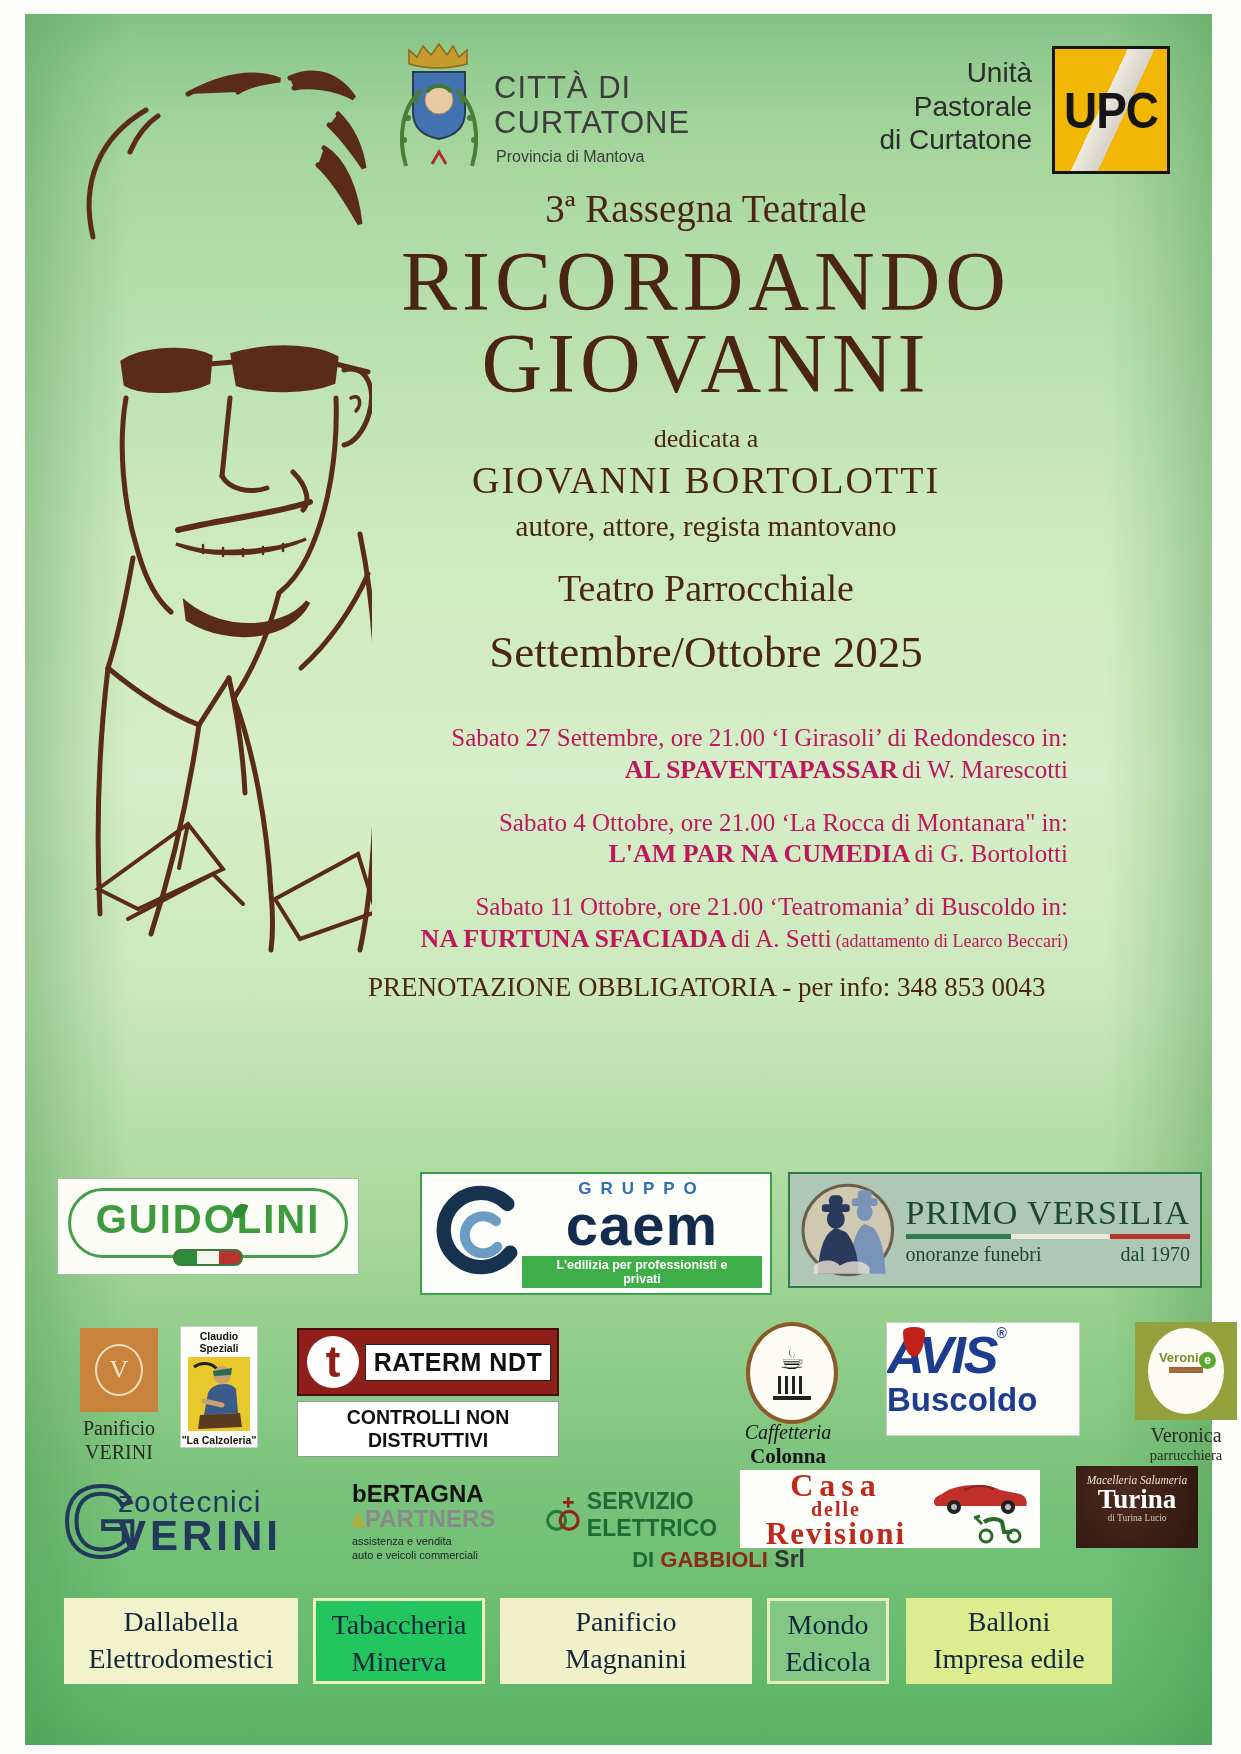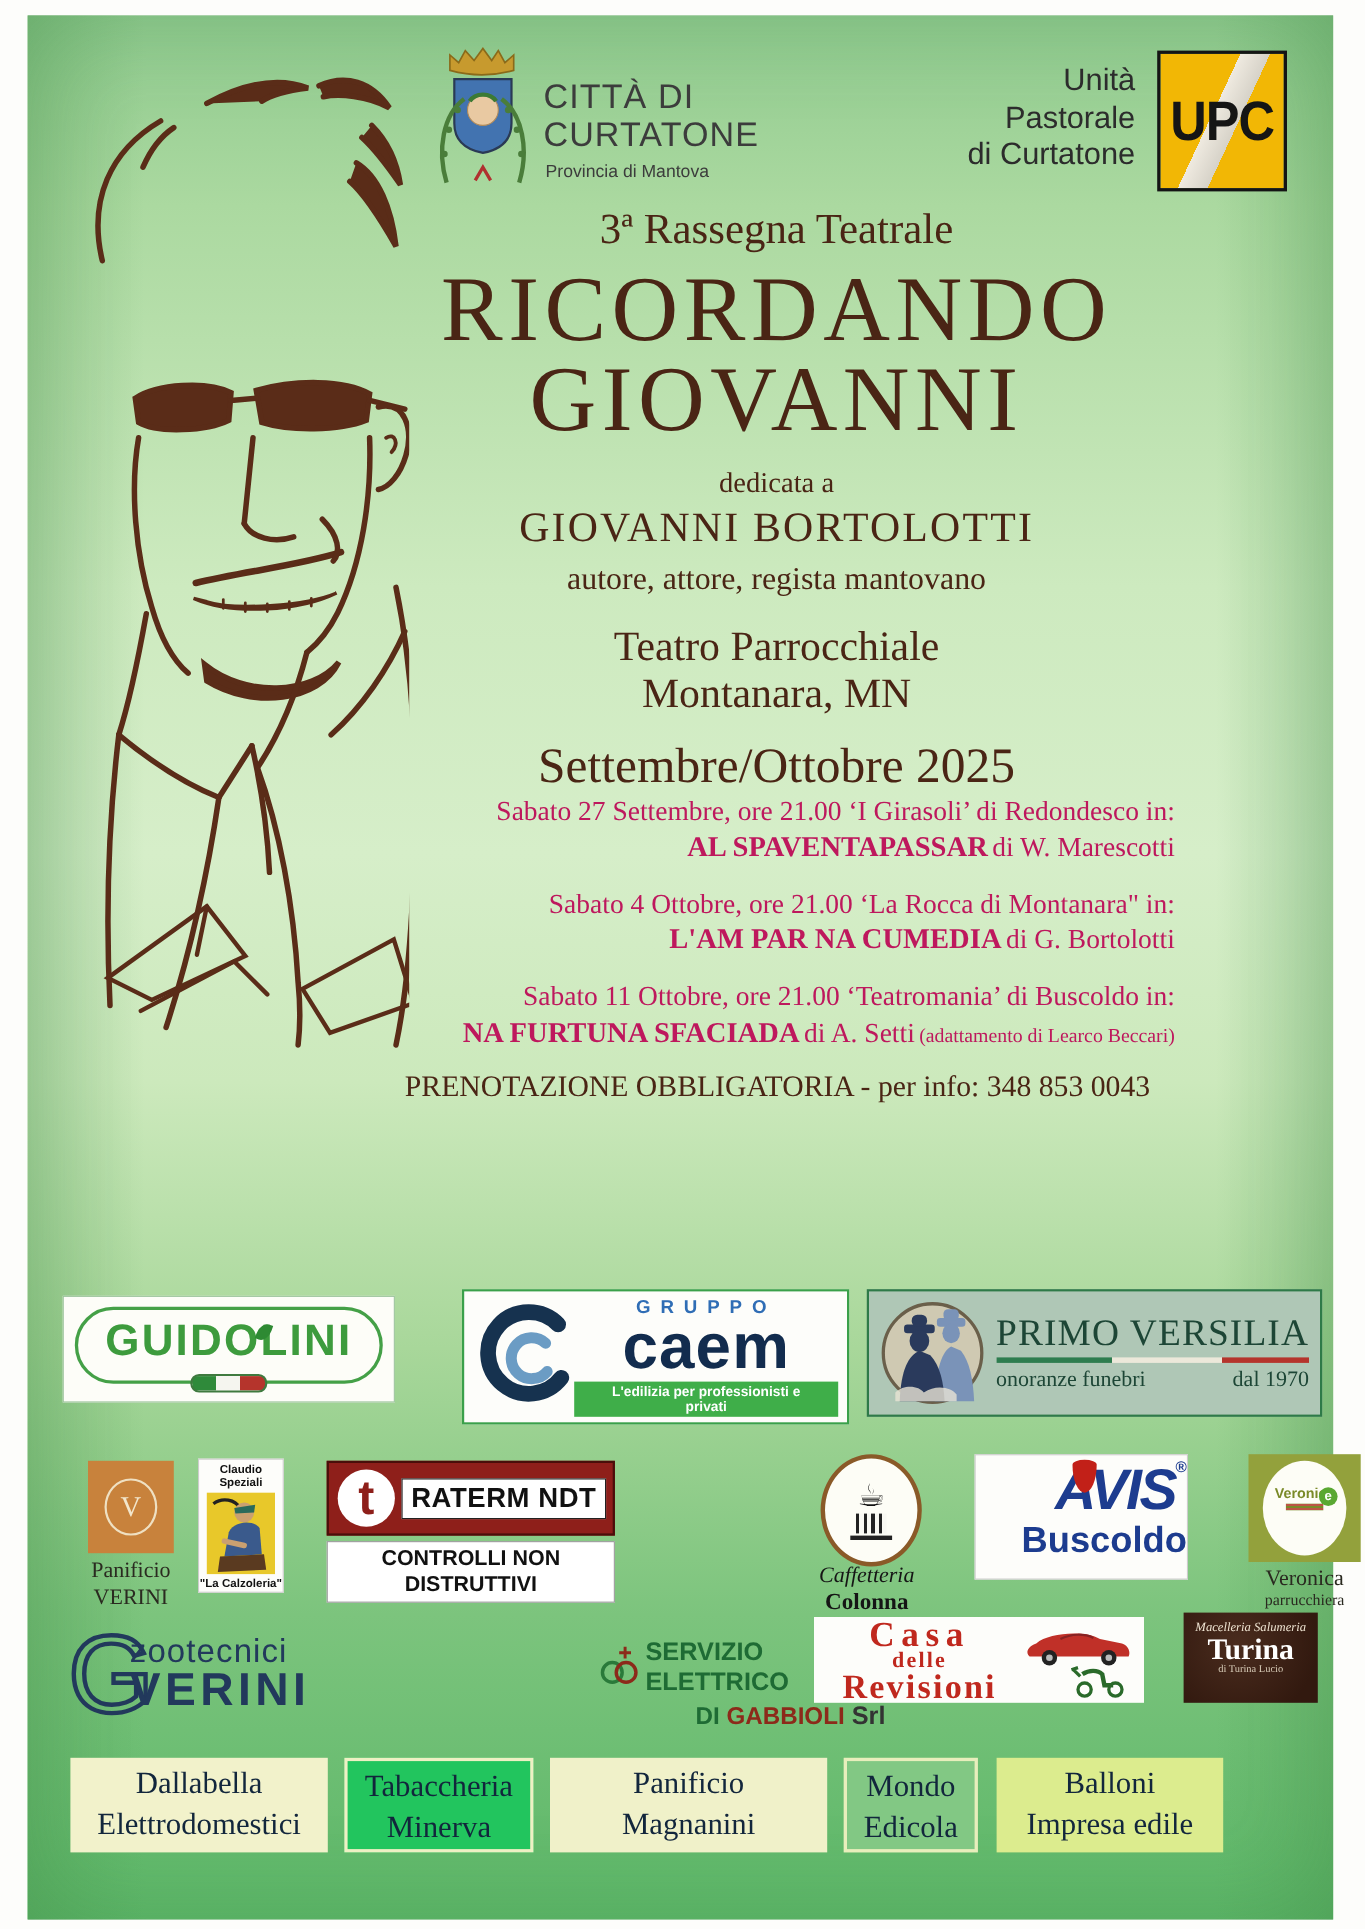--- a/index.html
+++ b/index.html
@@ -105,21 +105,21 @@
                 border-radius:50%;display:flex;flex-direction:column;align-items:center;justify-content:center;}
   .col-cup{font-size:28px;line-height:1;color:#111;font-family:"DejaVu Sans",sans-serif;}
   .col-column{width:28px;height:18px;margin-top:2px;
               background:repeating-linear-gradient(90deg,#222 0 3px,#f8f8f2 3px 7px);}
   .col-base{width:38px;height:4px;background:#222;margin-top:2px;}
   .colonna-cap{left:714px;top:1420px;width:148px;text-align:center;color:#151515;line-height:1.2;}
   .col-cap1{font-style:italic;font-size:20px;}
   .col-cap2{font-weight:bold;font-size:21px;}
 
   .avis{left:886px;top:1322px;width:192px;height:112px;background:#fdfdfa;border:1px solid #ccc;
-        text-align:right;overflow:hidden;}
+        text-align:left;overflow:hidden;}
   .avis-word{position:relative;display:inline-block;margin-top:2px;
              font-family:"Liberation Sans",sans-serif;font-weight:900;font-style:italic;
              font-size:52px;color:#1d3c8f;letter-spacing:-2px;}
   .avis-reg{font-size:14px;font-style:normal;vertical-align:top;letter-spacing:0;}
   .avis-drop{position:absolute;left:16px;top:2px;width:22px;height:30px;background:#c22018;
              border-radius:50% 50% 50% 50%/15% 15% 85% 85%;}
   .avis-sub{font-family:"Liberation Sans",sans-serif;font-weight:bold;font-size:33px;color:#1d3c8f;
             margin-top:-4px;}
 
   .veronica-box{left:1135px;top:1322px;width:102px;height:98px;background:#93a13c;
@@ -256,21 +256,20 @@
 
   <div class="abs hero">
     <div class="kicker">3ª Rassegna Teatrale</div>
     <div class="title">RICORDANDO</div>
     <div class="title2">GIOVANNI</div>
     <div class="ded-pre">dedicata a</div>
     <div class="ded-name">GIOVANNI BORTOLOTTI</div>
     <div class="ded-sub">autore, attore, regista mantovano</div>
     <div class="venue">
       <div>Teatro Parrocchiale</div>
-      <div>Montanara, MN</div>
     </div>
     <div class="dates">Settembre/Ottobre 2025</div>
   </div>
 
   <div class="abs events">
     <div class="event">
       <div class="ev-intro">Sabato 27 Settembre, ore 21.00 ‘I Girasoli’ di Redondesco in:</div>
       <div><span class="ev-title">AL SPAVENTAPASSAR</span>
         <span class="ev-author">di W. Marescotti</span></div>
     </div>
@@ -397,20 +396,28 @@
   <div class="abs gatti">
     <svg width="92" height="92" viewBox="0 0 92 92" style="overflow:visible">
       <text x="2" y="80" font-family="Liberation Sans, sans-serif" font-size="100" fill="none" stroke="#22395c" stroke-width="4">G</text>
     </svg>
     <div class="gatti-text">
       <div class="gatti-l1">zootecnici</div>
       <div class="gatti-l2">VERINI</div>
     </div>
   </div>
 
+  <div class="abs bertagna">
+    <div class="bert-l1">bERTAGNA</div>
+    <div class="bert-l2"><span class="bert-amp">&amp;</span><span>PARTNERS</span></div>
+    <div class="bert-sub">
+      <div>assistenza e vendita</div>
+      <div>auto e veicoli commerciali</div>
+    </div>
+  </div>
 
   <div class="abs gabbioli">
     <div class="gab-row">
       <svg width="40" height="44" viewBox="0 0 40 44">
         <path d="M26,2 V14 M20,8 H32" stroke="#8c2a1a" stroke-width="3" fill="none"></path>
         <circle cx="13" cy="28" r="10" fill="none" stroke="#2a7a3a" stroke-width="3.5"></circle>
         <circle cx="27" cy="28" r="10" fill="none" stroke="#8c2a1a" stroke-width="3.5"></circle>
       </svg>
       <span class="gab-l1">SERVIZIO ELETTRICO</span>
     </div>

